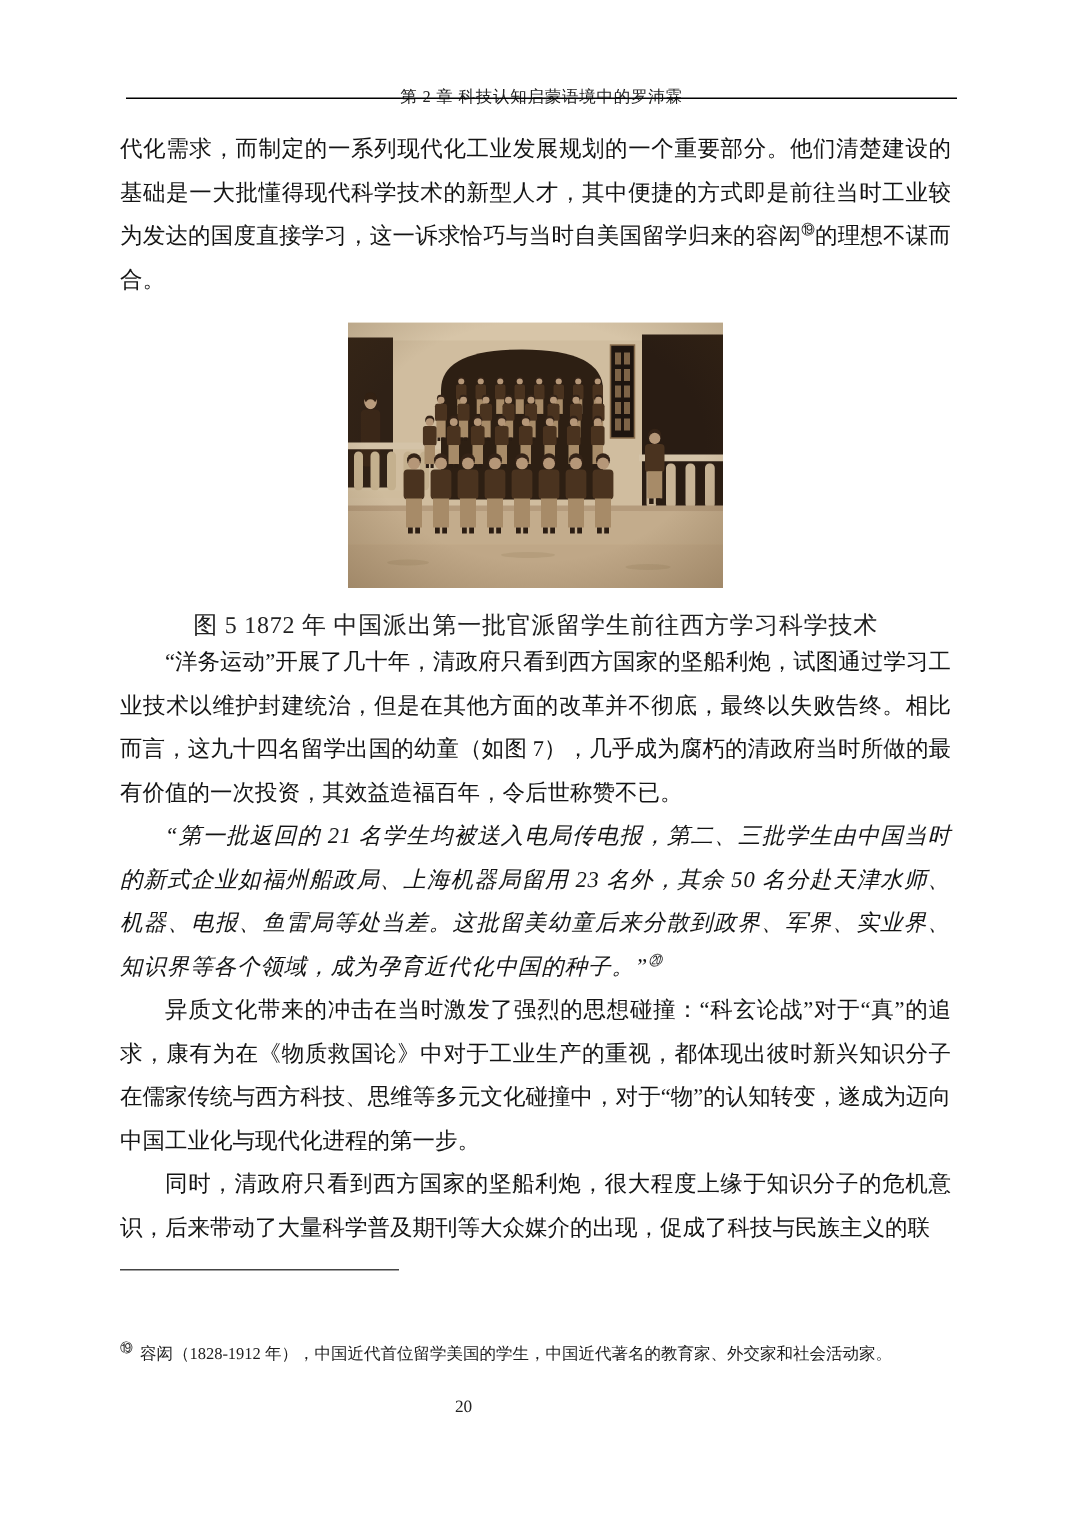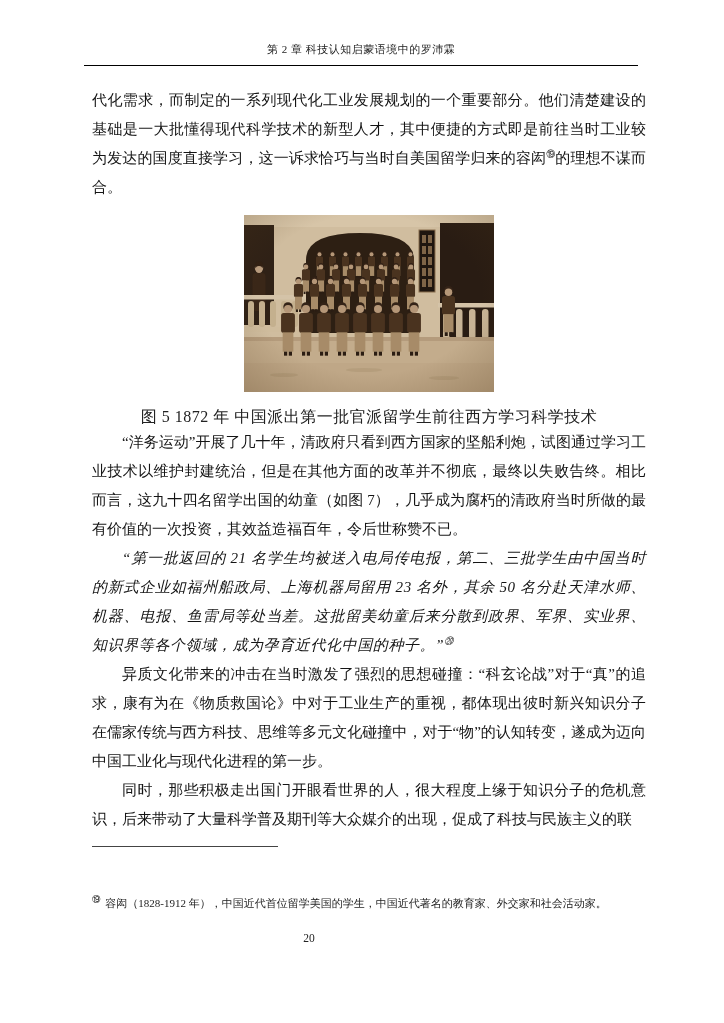--- a/index.html
+++ b/index.html
@@ -8,38 +8,38 @@
     width: 724px;
     height: 1023px;
     background: #ffffff;
     font-family: "Liberation Serif", "DejaVu Serif", serif;
     color: #1a1a1a;
     overflow: hidden;
   }
   .page-header {
     position: absolute;
     left: 84px;
-    top: 42px;
+    top: 57px;
     width: 554px;
     text-align: center;
     font-size: 11px;
     letter-spacing: 0.5px;
     color: #222;
   }
   .header-rule {
     position: absolute;
     left: 84px;
     top: 65px;
     width: 554px;
     height: 0;
     border-top: 1.6px solid #000;
   }
   .content {
     position: absolute;
-    left: 92px;
+    left: 80px;
     top: 86px;
     width: 554px;
   }
   p.body {
     margin: 0;
     font-size: 15px;
     line-height: 29px;
     text-align: justify;
     text-justify: inter-ideograph;
     color: #141414;
@@ -236,21 +236,21 @@
       </svg>
       <div class="figure-caption">图 5 1872 年 中国派出第一批官派留学生前往西方学习科学技术</div>
     </div>
 
     <p class="body indent para-2">“洋务运动”开展了几十年，清政府只看到西方国家的坚船利炮，试图通过学习工业技术以维护封建统治，但是在其他方面的改革并不彻底，最终以失败告终。相比而言，这九十四名留学出国的幼童（如图 7），几乎成为腐朽的清政府当时所做的最有价值的一次投资，其效益造福百年，令后世称赞不已。</p>
 
     <p class="body indent quote-para"><span>“第一批返回的 21 名学生均被送入电局传电报，第二、三批学生由中国当时的新式企业如福州船政局、上海机器局留用 23 名外，其余 50 名分赴天津水师、机器、电报、鱼雷局等处当差。这批留美幼童后来分散到政界、军界、实业界、知识界等各个领域，成为孕育近代化中国的种子。”</span><sup class="fn">⑳</sup></p>
 
     <p class="body indent para-3">异质文化带来的冲击在当时激发了强烈的思想碰撞：“科玄论战”对于“真”的追求，康有为在《物质救国论》中对于工业生产的重视，都体现出彼时新兴知识分子在儒家传统与西方科技、思维等多元文化碰撞中，对于“物”的认知转变，遂成为迈向中国工业化与现代化进程的第一步。</p>
 
-    <p class="body indent para-4">同时，那些积极走出国门开眼看世界的人，很大程度上缘于知识分子的危机意识，后来带动了大量科学普及期刊等大众媒介的出现，促成了科技与民族主义的联</p>
+    <p class="body indent para-4">同时，清政府只看到西方国家的坚船利炮，很大程度上缘于知识分子的危机意识，后来带动了大量科学普及期刊等大众媒介的出现，促成了科技与民族主义的联</p>
 
     <div class="footnote-separator"></div>
 
     <div class="footnote-list">
       <div class="footnote-item"><span class="fn-mark">⑲</span> <span>容闳（1828-1912 年），中国近代首位留学美国的学生，中国近代著名的教育家、外交家和社会活动家。</span></div>
     </div>
 
   </div>
 
   <div class="page-number">20</div>

